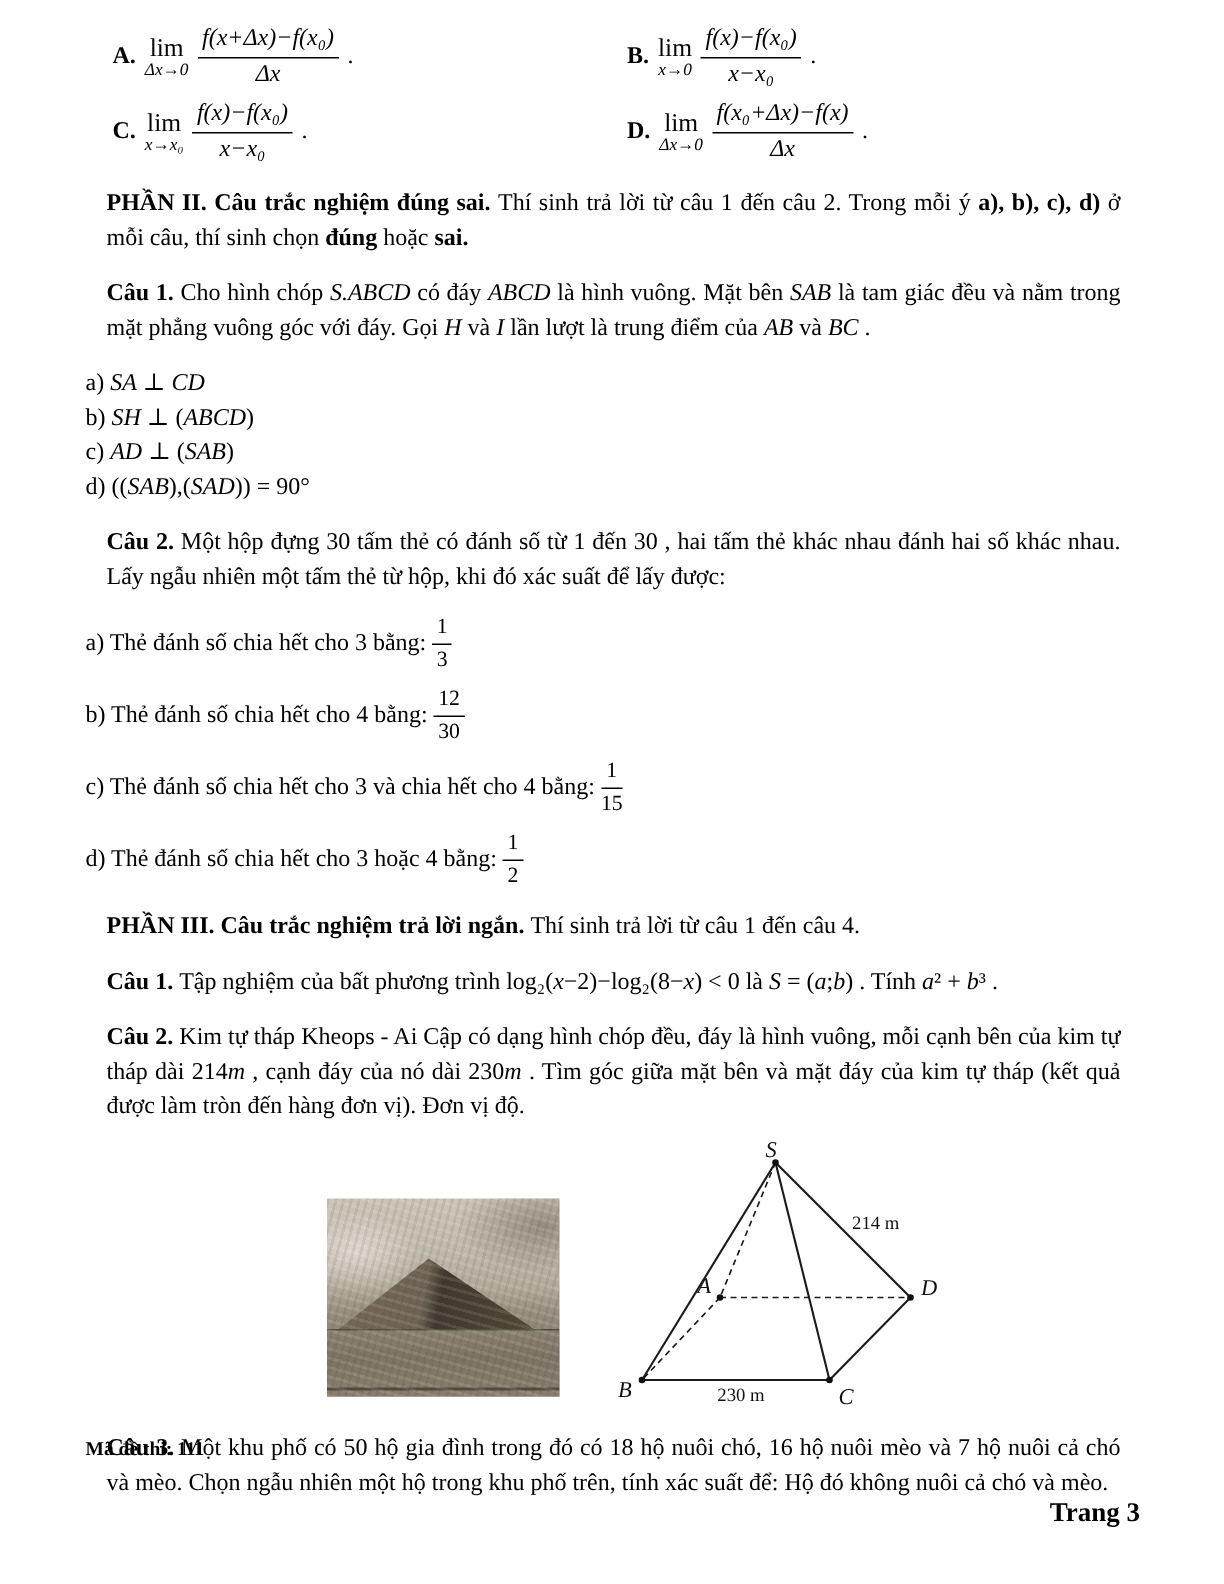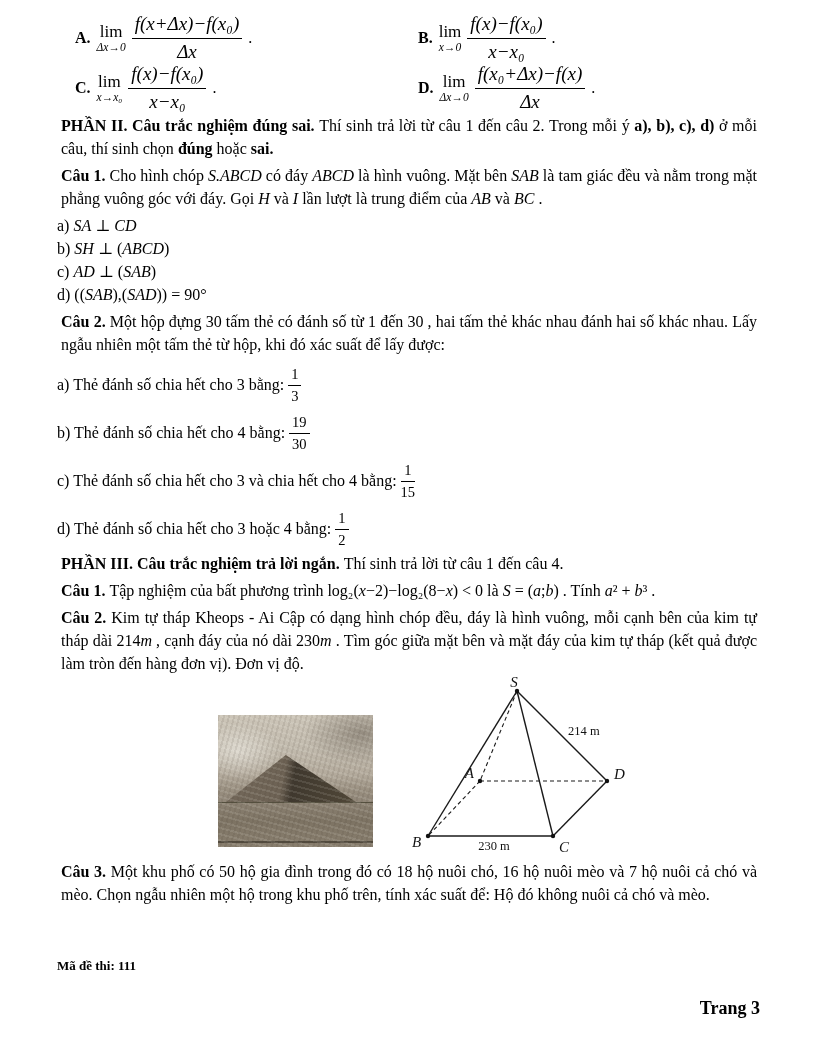--- a/index.html
+++ b/index.html
@@ -4,29 +4,29 @@
 <style>
   html,body{margin:0;padding:0;background:#ffffff;}
   .page{
     position:relative;width:816px;height:1056px;background:#ffffff;
     font-family:"Liberation Serif","DejaVu Serif",serif;
     font-size:16px;color:#000;overflow:hidden;
   }
   .content{position:absolute;left:57px;top:16px;width:704px;}
   .b{font-weight:bold;}
   .i{font-style:italic;}
-  p.para{margin:4px;line-height:23px;text-align:justify;}
+  p.para{margin:14px;line-height:23px;text-align:justify;}
   
   .opts{display:grid;grid-template-columns:1fr 1fr;row-gap:6px;padding-left:18px;margin-bottom:2px;}
   .option{display:flex;align-items:center;gap:6px;height:44px;}
   .opt-letter{font-weight:bold;}
   .lim{display:inline-block;text-align:center;line-height:1;}
   .lim .limword{display:block;font-size:17px;}
   .lim .limsub{display:block;font-size:11.5px;font-style:italic;margin-top:2px;}
-  .frac{display:inline-block;text-align:center;vertical-align:middle;font-style:italic;font-size:19px;line-height:1.3;}
+  .frac{display:inline-block;text-align:center;vertical-align:middle;font-style:italic;font-size:16px;line-height:1.3;}
   .frac .num{display:block;border-bottom:1px solid #000;padding:0 3px 1px;}
   .frac .den{display:block;padding-top:1px;}
   .frac.upright{font-style:normal;font-size:14.5px;}
   
   .part2-heading{margin-top:8px;}
   .q1-para{margin-top:12px;}
   .stmt{line-height:23px;}
   .q2-para{margin-top:17px;}
   .fr-item{display:flex;align-items:center;margin-top:10px;height:38px;}
   .part3-heading{margin-top:10px;}
@@ -129,21 +129,21 @@
     <p class="para q2-para"><span class="b">Câu 2. </span><span>Một hộp đựng 30 tấm thẻ có đánh số từ 1 đến 30 , hai tấm thẻ khác nhau đánh hai số khác nhau. Lấy ngẫu nhiên một tấm thẻ từ hộp, khi đó xác suất để lấy được:</span></p>
 
     <div class="fr-item">
       <span>a) Thẻ đánh số chia hết cho 3 bằng:</span>&nbsp;<span class="frac upright">
           <span class="num">1</span>
           <span class="den">3</span>
         </span>
     </div>
     <div class="fr-item">
       <span>b) Thẻ đánh số chia hết cho 4 bằng:</span>&nbsp;<span class="frac upright">
-          <span class="num">19</span>
+          <span class="num">12</span>
           <span class="den">30</span>
         </span>
     </div>
     <div class="fr-item">
       <span>c) Thẻ đánh số chia hết cho 3 và chia hết cho 4 bằng:</span>&nbsp;<span class="frac upright">
           <span class="num">1</span>
           <span class="den">15</span>
         </span>
     </div>
     <div class="fr-item">

